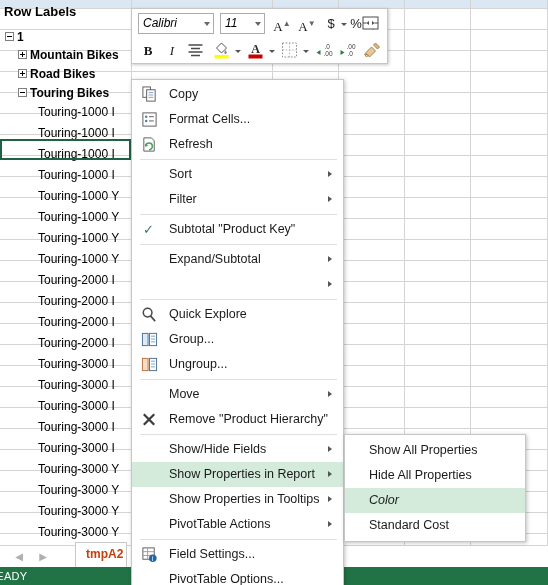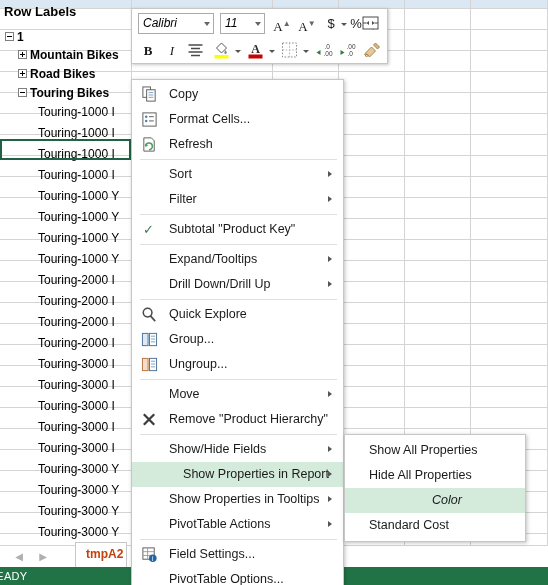--- a/index.html
+++ b/index.html
@@ -223,21 +223,21 @@
   }
   .mi {
     position: relative;
     height: 25px;
     line-height: 25px;
     padding-left: 37px;
     font-size: 12.5px;
     color: #1a1a1a;
     white-space: nowrap;
   }
-  .mi.hl { background: #d4ebdc; text-align: center; }
+  .mi.hl { background: #d4ebdc; }
   .mi .arrow {
     position: absolute;
     right: 11px; top: 9px;
     width: 0; height: 0;
     border-top: 3.5px solid transparent;
     border-bottom: 3.5px solid transparent;
     border-left: 4.5px solid #555;
   }
   .mi .mico {
     position: absolute;
@@ -481,22 +481,22 @@
             <path d="M5 11 a3.5 3.5 0 1 1 3.5 3.5" fill="none" stroke="#4b9e5f" stroke-width="1.6"></path>
             <path d="M4 8.5 l1.4 2.6 l2.4 -1.4 z" fill="#4b9e5f"></path>
           </svg>
         </span><span>Refresh</span></div>
       <div class="msep"></div>
       <div class="mi"><span>Sort</span><span class="arrow"></span></div>
       <div class="mi"><span>Filter</span><span class="arrow"></span></div>
       <div class="msep"></div>
       <div class="mi"><span class="check">✓</span><span>Subtotal "Product Key"</span></div>
       <div class="msep"></div>
-      <div class="mi"><span>Expand/Tooltips</span><span class="arrow"></span></div>
-      <div class="mi"><span>Drill Down/Drill Up</span><span class="arrow"></span></div>
+      <div class="mi"><span>Expand/Subtotal</span><span class="arrow"></span></div>
+      <div class="mi"><span class="arrow"></span></div>
       <div class="msep"></div>
       <div class="mi"><span class="mico">
           <svg class="gi" viewBox="0 0 18 18" xmlns="http://www.w3.org/2000/svg">
             <circle cx="7" cy="7" r="4.6" fill="none" stroke="#4a4a4a" stroke-width="1.6"></circle>
             <line x1="10" y1="10.5" x2="15" y2="16" stroke="#4a4a4a" stroke-width="1.8"></line>
           </svg>
         </span><span>Quick Explore</span></div>
       <div class="mi"><span class="mico">
           <svg class="gi" viewBox="0 0 18 18" xmlns="http://www.w3.org/2000/svg">
             <rect x="1.5" y="2.5" width="6" height="13" fill="#dce9f7" stroke="#4a6f96"></rect>

